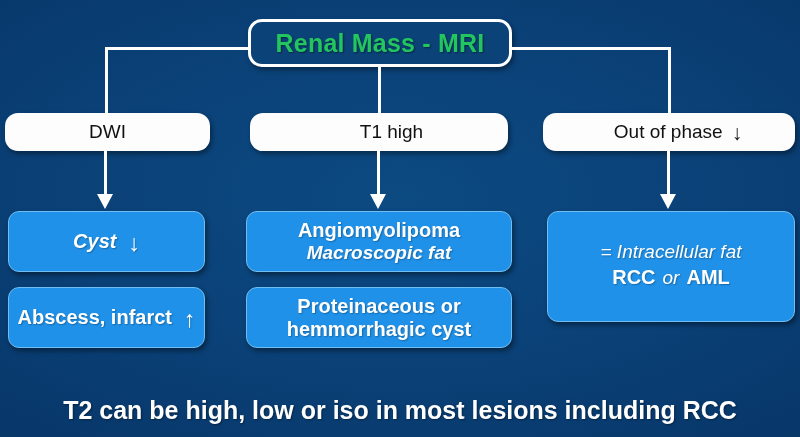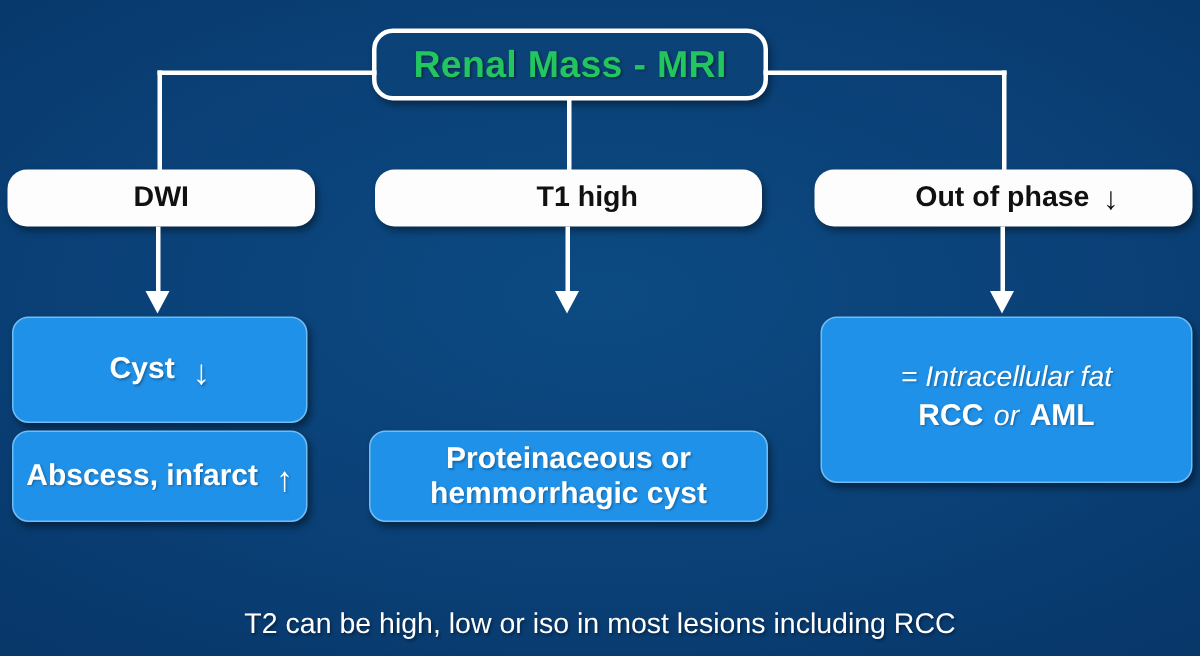--- a/index.html
+++ b/index.html
@@ -82,21 +82,21 @@
     display: flex;
     align-items: center;
     justify-content: center;
     background: #fdfdfd;
     border-radius: 13px;
     box-shadow: 2px 3px 5px rgba(0,0,0,0.4);
     color: #111111;
     font-size: 19px;
     white-space: nowrap;
   }
-  .white-node .lbl { display: inline-block; font-weight: bold; }
+  .white-node .lbl { display: inline-block; }
   .white-node .glyph {
     font-weight: bold;
     font-size: 21px;
     margin-left: 9px;
     display: inline-block;
     position: relative;
     top: 1px;
   }
 
   
@@ -136,25 +136,24 @@
   .bold { font-weight: bold; }
   .normal-weight { font-weight: normal; }
 
   
   .caption {
     position: absolute;
     left: 0;
     width: 800px;
     text-align: center;
     color: #ffffff;
-    font-weight: normal;
-    font-size: 19px;
+    font-weight: bold;
+    font-size: 25px;
     text-shadow: 1px 1px 2px rgba(0,0,0,0.4);
     white-space: nowrap;
-    margin-top: 10px;
   }
 </style>
 </head>
 <body>
 
 <div id="canvas">
 
   <div class="title-node" style="left:248px; top:19px; width:264px; height:48px;">
     <span>Renal Mass - MRI</span>
   </div>
@@ -190,34 +189,38 @@
   <div class="arrow" style="left:367px; top:151px; height:58px;">
     <div class="shaft" style="height:45px;"></div>
     <div class="head" style="top:43px;"></div>
   </div>
 
   <div class="arrow" style="left:657px; top:151px; height:58px;">
     <div class="shaft" style="height:45px;"></div>
     <div class="head" style="top:43px;"></div>
   </div>
 
-  <div class="blue-node" style="left:8px; top:211px; width:197px; height:71px;">
+  <div class="blue-node" style="left:8px; top:211px; width:197px; height:61px;font-style:italic;">
     <div class="row">
       <span class="l1">Cyst</span>
       <span class="arrow-glyph">↓</span>
     </div>
   </div>
 
   <div class="blue-node" style="left:8px; top:287px; width:197px; height:61px;">
     <div class="row">
       <span class="l1">Abscess, infarct</span>
       <span class="arrow-glyph">↑</span>
     </div>
   </div>
 
+  <div class="blue-node" style="left:246px; top:211px; width:266px; height:61px;">
+    <span class="l1">Angiomyolipoma</span>
+    <span class="l2 italic bold">Macroscopic fat</span>
+  </div>
 
   <div class="blue-node" style="left:246px; top:287px; width:266px; height:61px;">
     <span class="l1">Proteinaceous or</span>
     <span class="l1">hemmorrhagic cyst</span>
   </div>
 
   <div class="blue-node" style="left:547px; top:211px; width:248px; height:111px;">
     <span class="l2 italic">= Intracellular fat</span>
     <div class="row">
       <span class="l1">RCC</span>

